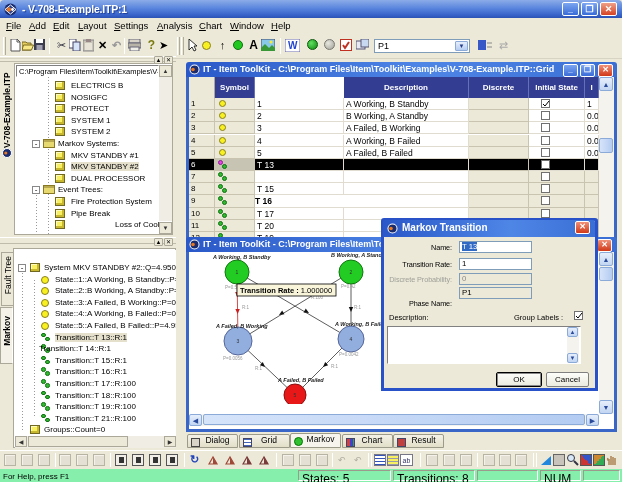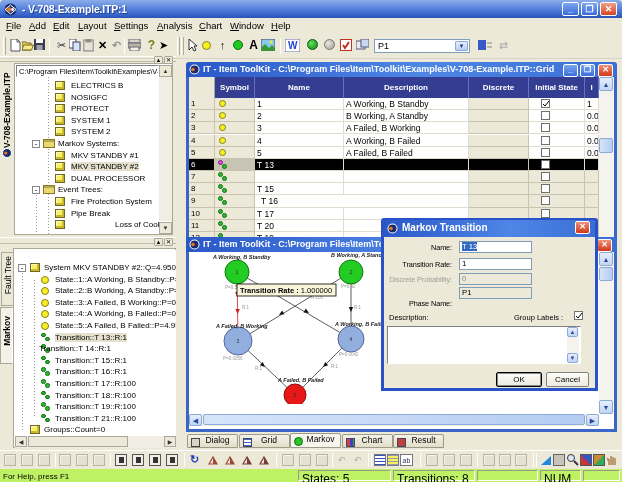--- a/index.html
+++ b/index.html
@@ -51,21 +51,21 @@
 .xpthumb{position:absolute;background:linear-gradient(90deg,#D6E4FA,#B4CCF2);border:1px solid #8CAAD8;border-radius:2px;}
 
 #dlg{left:381px;top:218px;width:217px;height:173px;border:3px solid #2A52C8;border-radius:3px 3px 0 0;background:#ECE9D8;}
 #dlgtitle{position:absolute;left:-1px;top:-1px;width:212px;height:17px;background:linear-gradient(90deg,#2A58C8,#4E86E6 60%,#3A6ED4);border-radius:2px 2px 0 0;}
 .dlab{position:absolute;right:143px;font-size:7.3px;letter-spacing:-0.1px;color:#000;white-space:nowrap;}
 .dinput{position:absolute;left:75px;width:73px;height:12px;border:1px solid #7F9DB9;background:#fff;font-size:7.8px;padding-left:2px;line-height:10px;}
 .btn{position:absolute;height:15px;background:linear-gradient(180deg,#FDFDFA,#ECEBE0);border:1px solid #808080;border-radius:2px;font-size:8px;text-align:center;line-height:13px;}
 
 .tab{position:absolute;top:434px;height:14px;background:linear-gradient(180deg,#F4F2E8,#E2DEC8);border:1px solid #9C9A88;border-radius:2px 2px 0 0;font-size:8.5px;text-align:center;}
 
-#status{left:0;top:469px;width:622px;height:13px;background:#bef264;font-size:8px;color:#000;}
+#status{left:0;top:469px;width:622px;height:13px;background:#86efac;font-size:8px;color:#000;}
 .spanel{position:absolute;top:1px;height:11px;border:1px solid;border-color:#9c9a8c #fff #fff #9c9a8c;font-size:12px;padding:1px 3px 0 3px;}
 </style></head>
 <body>
 <div id="root">
 
 <div class="abs" id="titlebar">
   <svg class="abs" style="left:4px;top:3px" width="13" height="13">
         <circle cx="6.5" cy="6.5" r="6" fill="#1A2C6E"></circle>
         <path d="M1 6.5 L6.5 2 L12 6.5 L6.5 11 Z" fill="#253C8C" stroke="#fff" stroke-width="1"></path>
         <circle cx="5" cy="6.5" r="2.2" fill="#E87820"></circle>
@@ -175,21 +175,20 @@
         </svg>
     <span class="tx" style="width:370px;">IT - Item ToolKit - C:\Program Files\Item\Toolkit\Examples\V-708-Example.ITP::Grid</span>
     <span class="cbtn b1" style="left:377px;">_</span>
     <span class="cbtn b1" style="left:394px;">❐</span>
     <span class="cbtn bx" style="left:412px;">✕</span>
   </div>
   <div class="abs" style="left:0;top:15px;width:431px;height:173px;border:3px solid #3A66C8;border-top:none;background:#fff;">
 
     <div class="gh" style="left:0;top:0;width:26px;height:21px;background:#ECE9D8;border-right:1px solid #ACA899;"></div>
     <div class="gh" style="left:26px;top:0;width:40px;height:21px;line-height:21px;">Symbol</div>
-    <div class="gh" style="left:66px;top:0;width:89px;height:21px;line-height:21px;">Name</div>
     <div class="gh" style="left:155px;top:0;width:125px;height:21px;line-height:21px;">Description</div>
     <div class="gh" style="left:280px;top:0;width:60px;height:21px;line-height:21px;">Discrete</div>
     <div class="gh" style="left:340px;top:0;width:56px;height:21px;line-height:21px;">Initial State</div>
     <div class="gh" style="left:396px;top:0;width:14px;height:21px;line-height:21px;">I</div>
 
     <div id="grows" class="abs" style="left:0;top:21px;width:410px;height:152px;">
           <div class="gc be" style="left:0;top:0.0px;width:26px;height:12.17px;padding:1px 0 0 2px;font-size:8px;">1</div>
           <div class="gc be" style="left:26px;top:0.0px;width:40px;height:12.17px;">
             <span style="position:absolute;left:4px;top:2px;width:7px;height:7px;border-radius:50%;background:#F8F020;border:1px solid #888020;"></span>
           </div>
@@ -280,21 +279,21 @@
           <div class="gc be" style="left:280px;top:85.2px;width:60px;height:12.17px;"></div>
           <div class="gc be" style="left:340px;top:85.2px;width:56px;height:12.17px;">
             <span class="cb" style="left:12px;top:1px;"></span>
           </div>
           <div class="gc be" style="left:396px;top:85.2px;width:14px;height:12.17px;padding:1px 0 0 2px;"></div>
           <div class="gc be" style="left:0;top:97.4px;width:26px;height:12.17px;padding:1px 0 0 2px;font-size:8px;">9</div>
           <div class="gc be" style="left:26px;top:97.4px;width:40px;height:12.17px;">
             <span style="position:absolute;left:3px;top:1px;width:5px;height:5px;border-radius:50%;background:#30B830;border:1px solid #107010;"></span>
             <span style="position:absolute;left:7px;top:5px;width:5px;height:5px;border-radius:50%;background:#30B830;border:1px solid #107010;"></span>
           </div>
-          <div class="gc wh" style="left:66px;top:97.4px;width:95px;height:12.17px;padding:1px 0 0 6px;">T 16</div>
+          <div class="gc wh" style="left:66px;top:97.4px;width:95px;height:12.17px;padding:1px 0 0 0;font-weight:bold;">T 16</div>
           <div class="gc wh" style="left:155px;top:97.4px;width:125px;height:12.17px;padding:1px 0 0 2px;"></div>
           <div class="gc be" style="left:280px;top:97.4px;width:60px;height:12.17px;"></div>
           <div class="gc be" style="left:340px;top:97.4px;width:56px;height:12.17px;">
             <span class="cb" style="left:12px;top:1px;"></span>
           </div>
           <div class="gc be" style="left:396px;top:97.4px;width:14px;height:12.17px;padding:1px 0 0 2px;"></div>
           <div class="gc be" style="left:0;top:109.5px;width:26px;height:12.17px;padding:1px 0 0 2px;font-size:8px;">10</div>
           <div class="gc be" style="left:26px;top:109.5px;width:40px;height:12.17px;">
             <span style="position:absolute;left:3px;top:1px;width:5px;height:5px;border-radius:50%;background:#30B830;border:1px solid #107010;"></span>
             <span style="position:absolute;left:7px;top:5px;width:5px;height:5px;border-radius:50%;background:#30B830;border:1px solid #107010;"></span>

